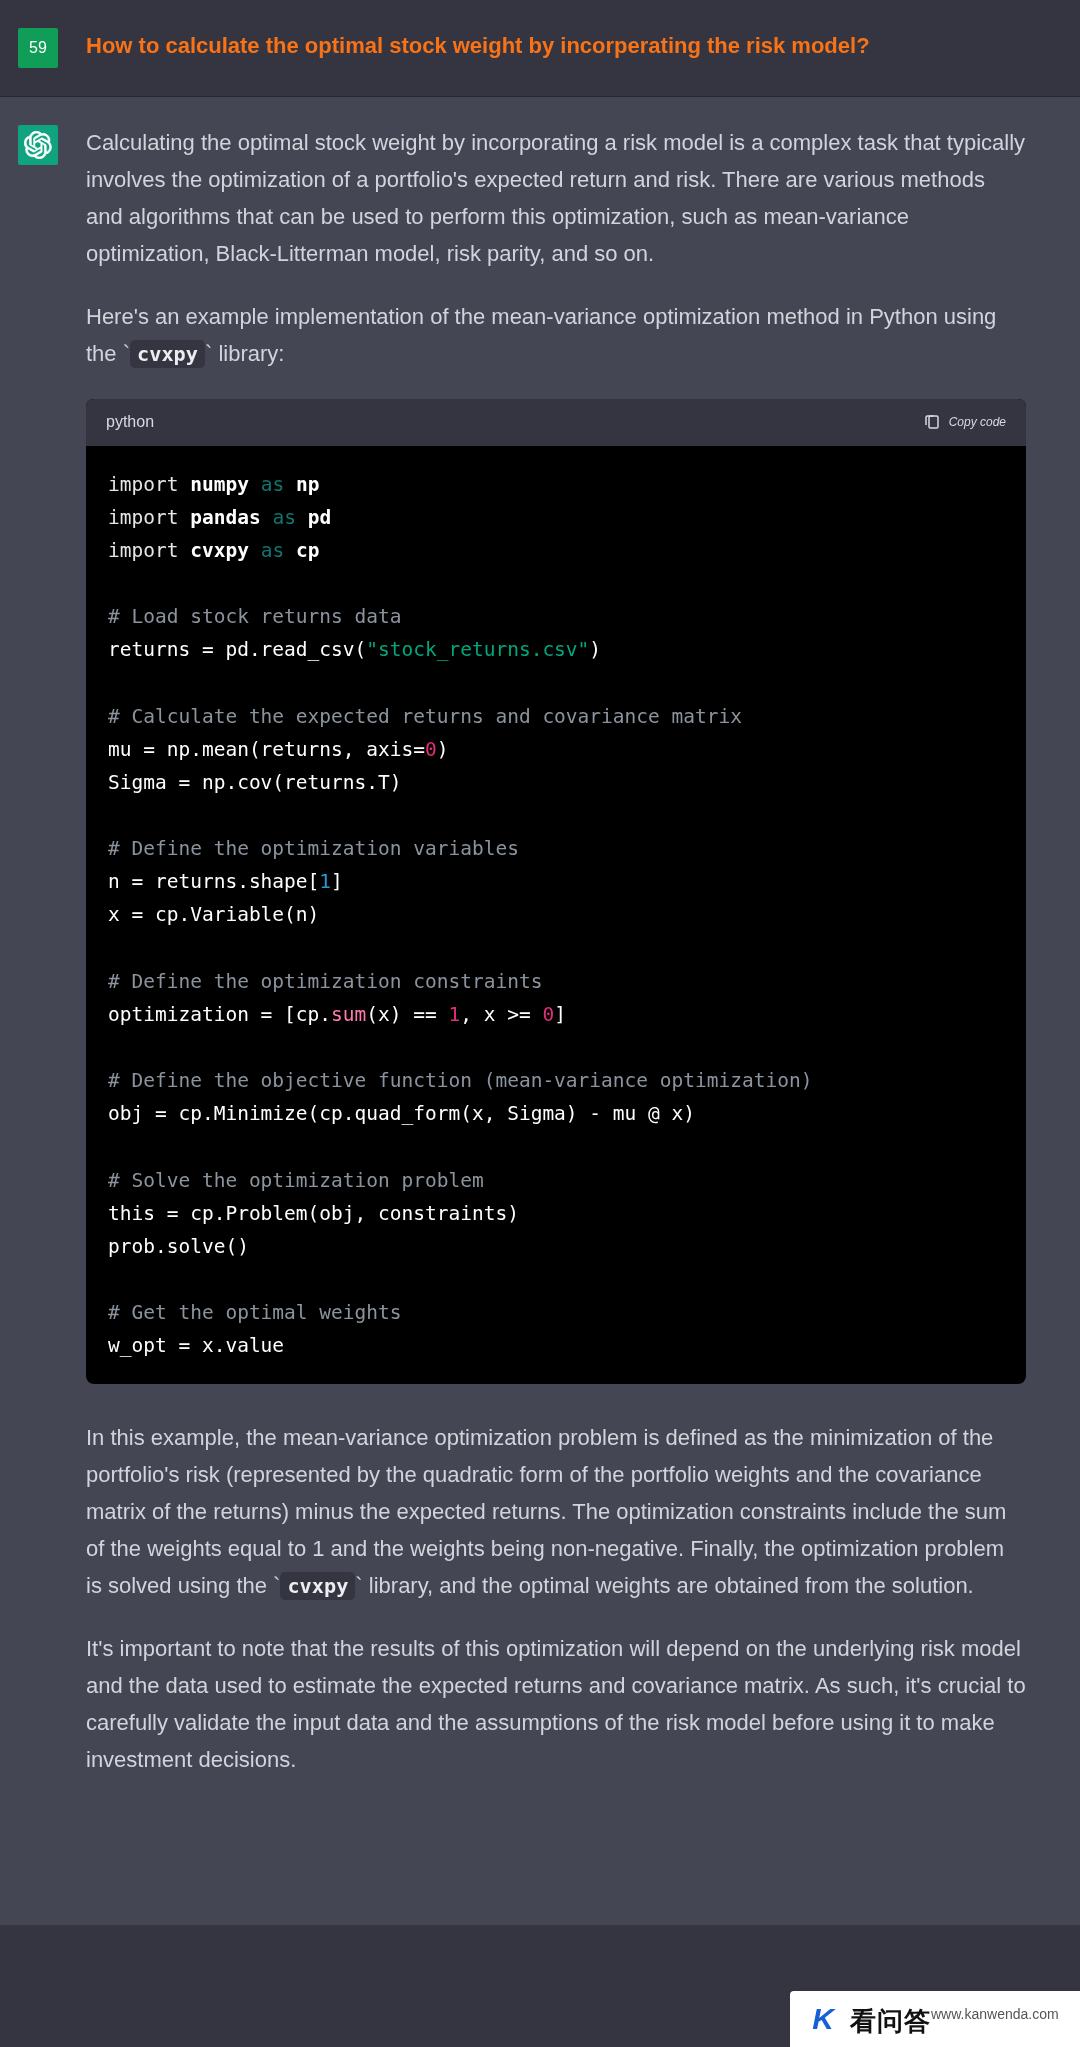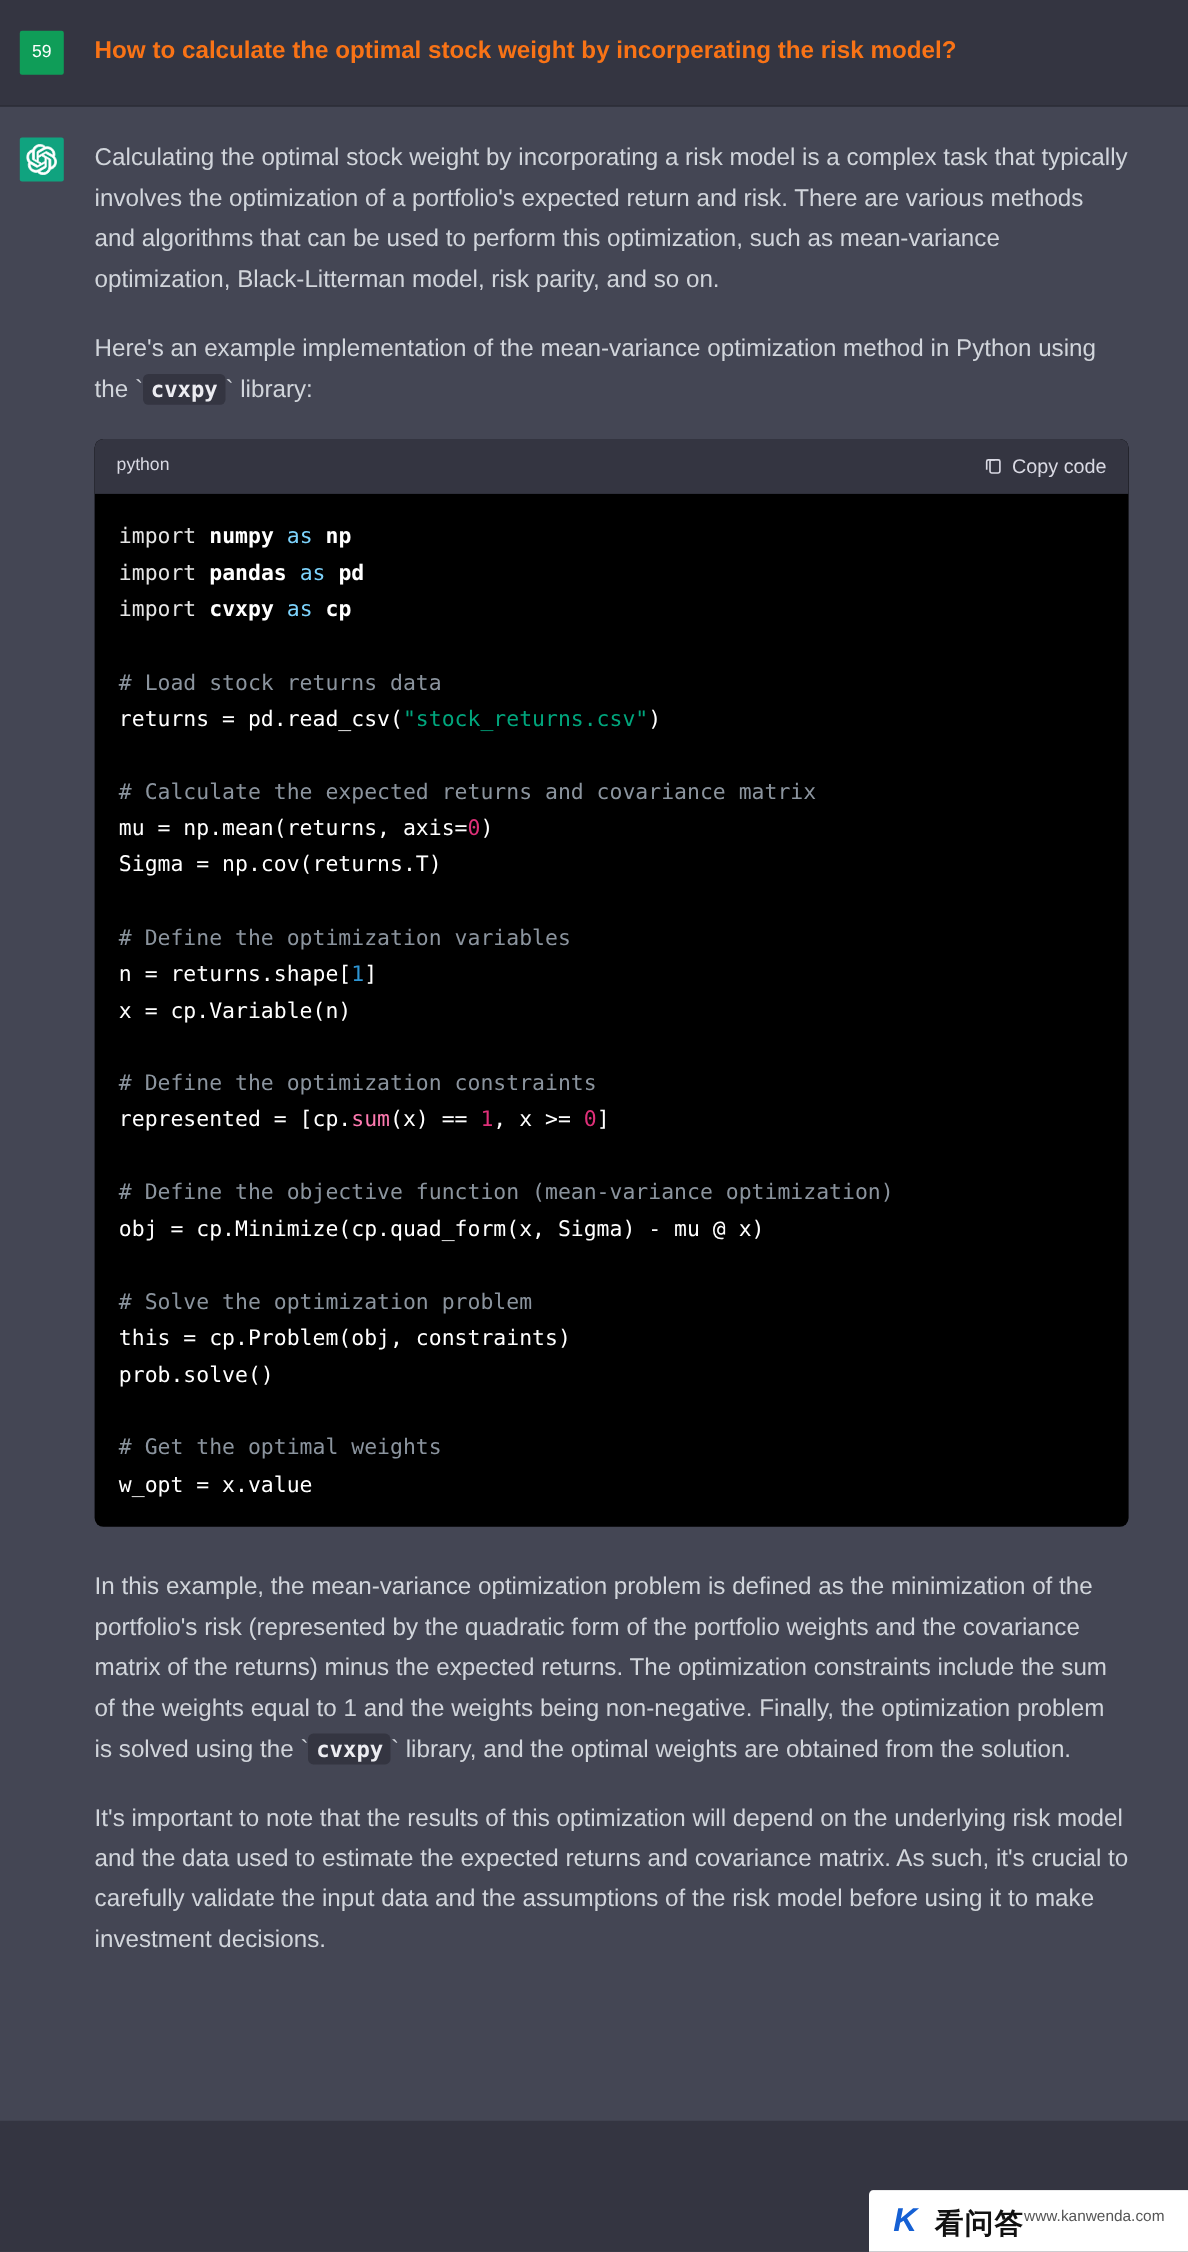--- a/index.html
+++ b/index.html
@@ -96,39 +96,40 @@
     font-size: 16px;
     color: #d9d9e3;
     gap: 12px;
   }
   .copy-btn {
     display: flex;
     align-items: center;
     gap: 8px;
     cursor: pointer;
     color: #d9d9e3;
-    font-size: 18px;
+    font-size: 12px;
+    font-style: italic;
   }
   .copy-icon-svg {
     width: 18px; height: 18px;
     stroke: #d9d9e3;
     fill: none;
     stroke-width: 2;
   }
   pre.code-body {
     padding: 22px 22px;
     font-family: ui-monospace, SFMono-Regular, Menlo, Consolas, monospace;
     font-size: 19.5px;
     line-height: 1.7;
     color: #fff;
     white-space: pre;
     overflow-x: auto;
   }
   .tok-kw { color: #e5e5e5; }
-  .tok-as { color: #7dd3fc; }
+  .tok-as { color: #0f766e; }
   .tok-name { color: #fff; font-weight: 600; }
   .tok-comment { color: #8b949e; }
   .tok-str { color: #00a67d; }
   .tok-num { color: #df3079; }
   .tok-builtin { color: #ff7bb1; }
   .tok-idx { color: #2e95d3; }
   .watermark {
     position: fixed;
     right: 0;
     bottom: 0;
@@ -207,21 +208,21 @@
 
 <span class="tok-comment"># Calculate the expected returns and covariance matrix</span>
 <span>mu = np.mean(returns, axis=</span><span class="tok-num">0</span><span>)</span>
 <span>Sigma = np.cov(returns.T)</span>
 
 <span class="tok-comment"># Define the optimization variables</span>
 <span>n = returns.shape[</span><span class="tok-idx">1</span><span>]</span>
 <span>x = cp.Variable(n)</span>
 
 <span class="tok-comment"># Define the optimization constraints</span>
-<span>represented = [cp.</span><span class="tok-builtin">sum</span><span>(x) == </span><span class="tok-num">1</span><span>, x &gt;= </span><span class="tok-num">0</span><span>]</span>
+<span>optimization = [cp.</span><span class="tok-builtin">sum</span><span>(x) == </span><span class="tok-num">1</span><span>, x &gt;= </span><span class="tok-num">0</span><span>]</span>
 
 <span class="tok-comment"># Define the objective function (mean-variance optimization)</span>
 <span>obj = cp.Minimize(cp.quad_form(x, Sigma) - mu @ x)</span>
 
 <span class="tok-comment"># Solve the optimization problem</span>
 <span>this = cp.Problem(obj, constraints)</span>
 <span>prob.solve()</span>
 
 <span class="tok-comment"># Get the optimal weights</span>
 <span>w_opt = x.value</span></pre>

